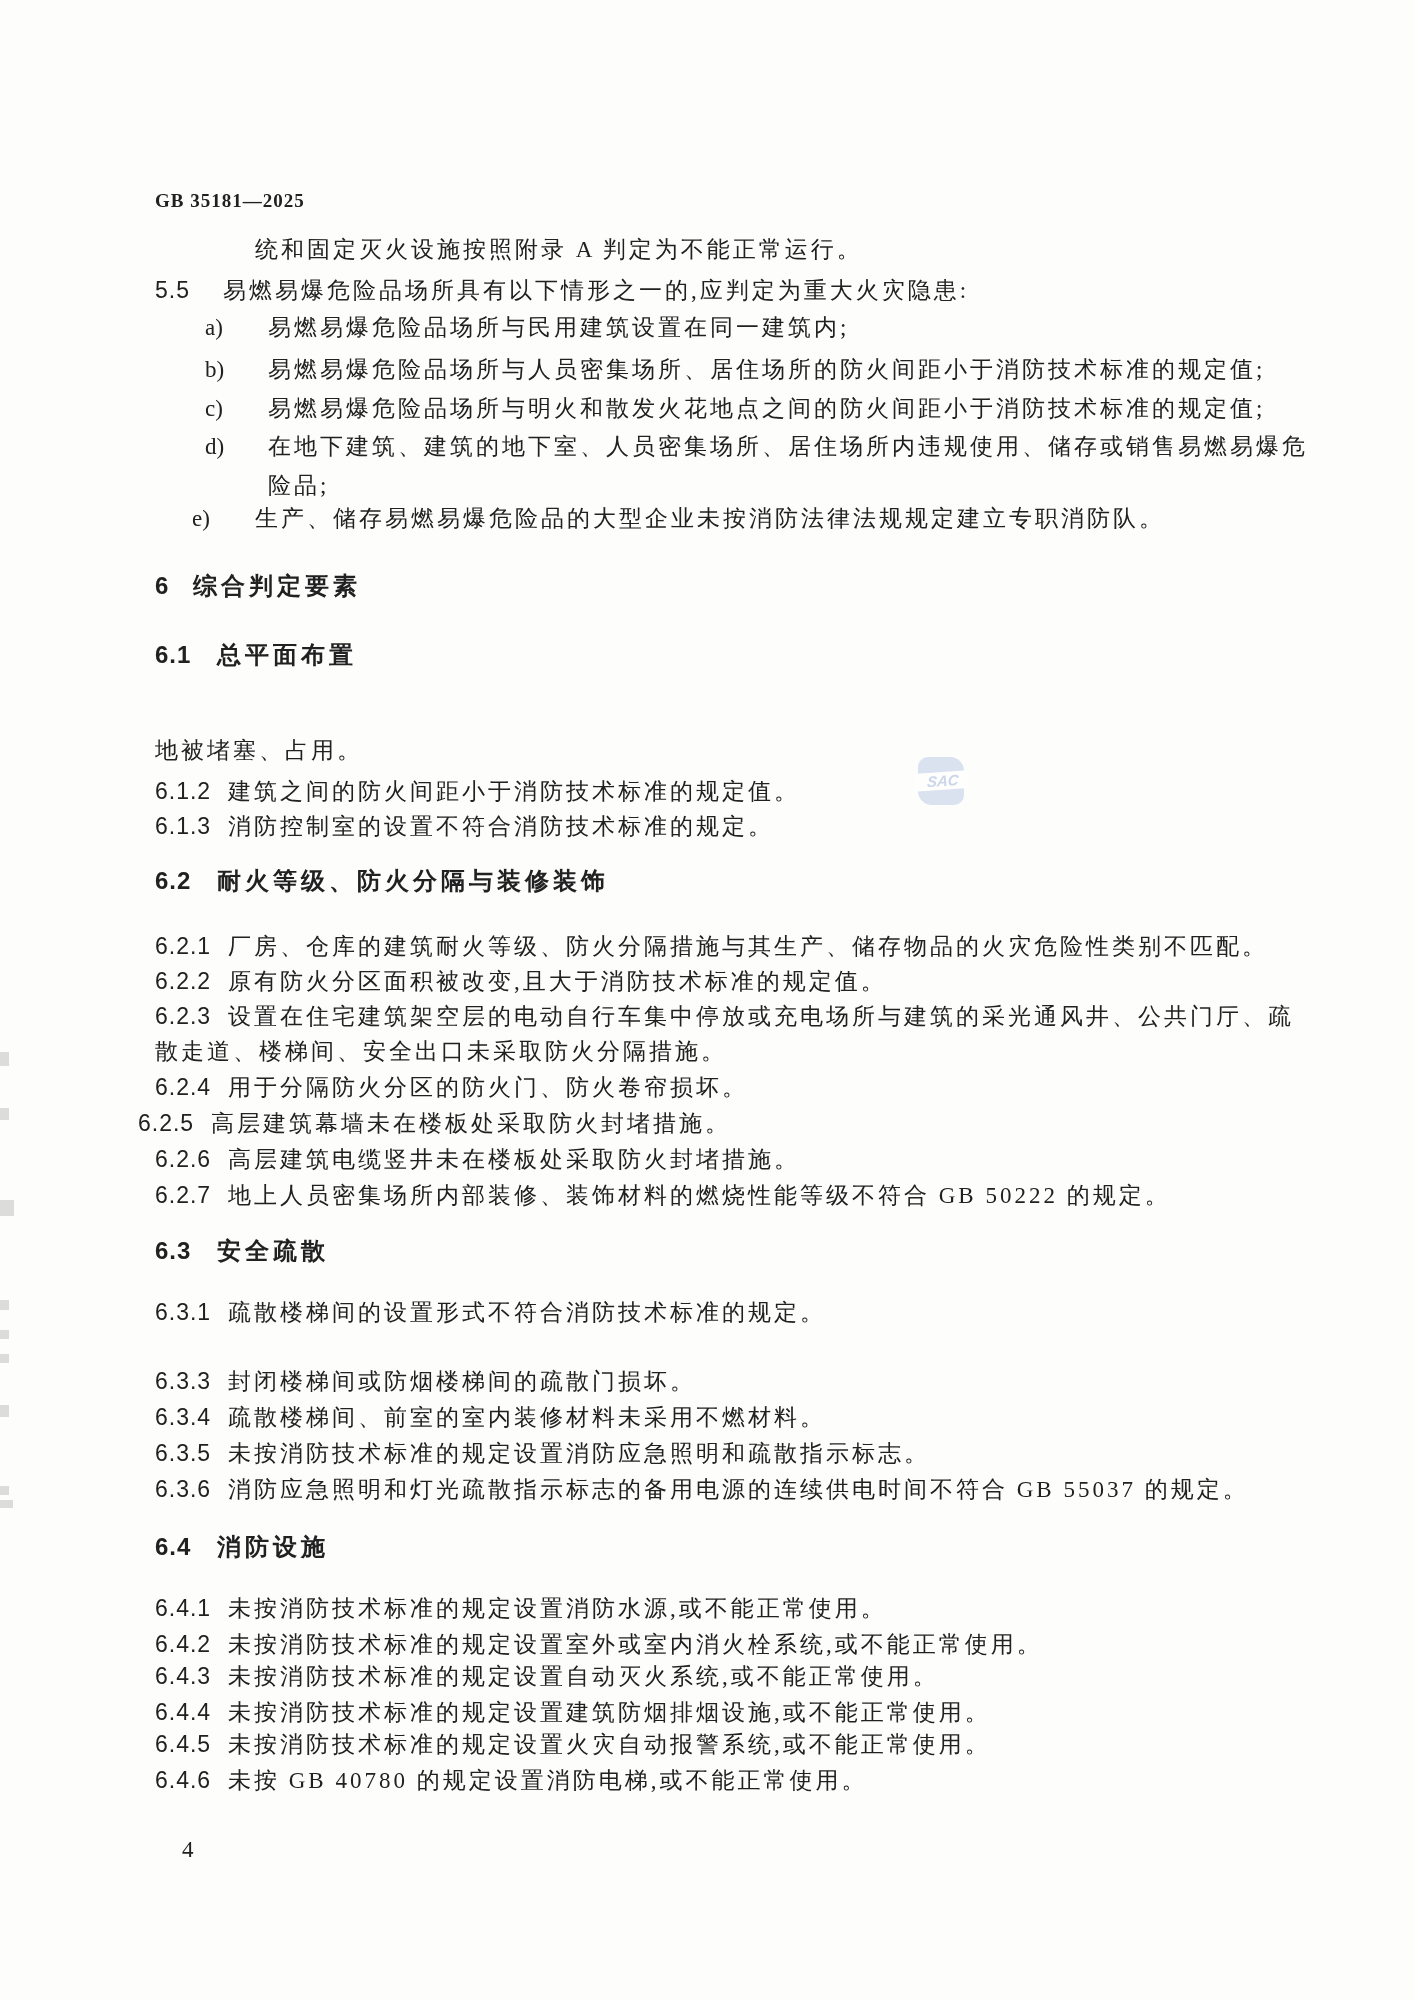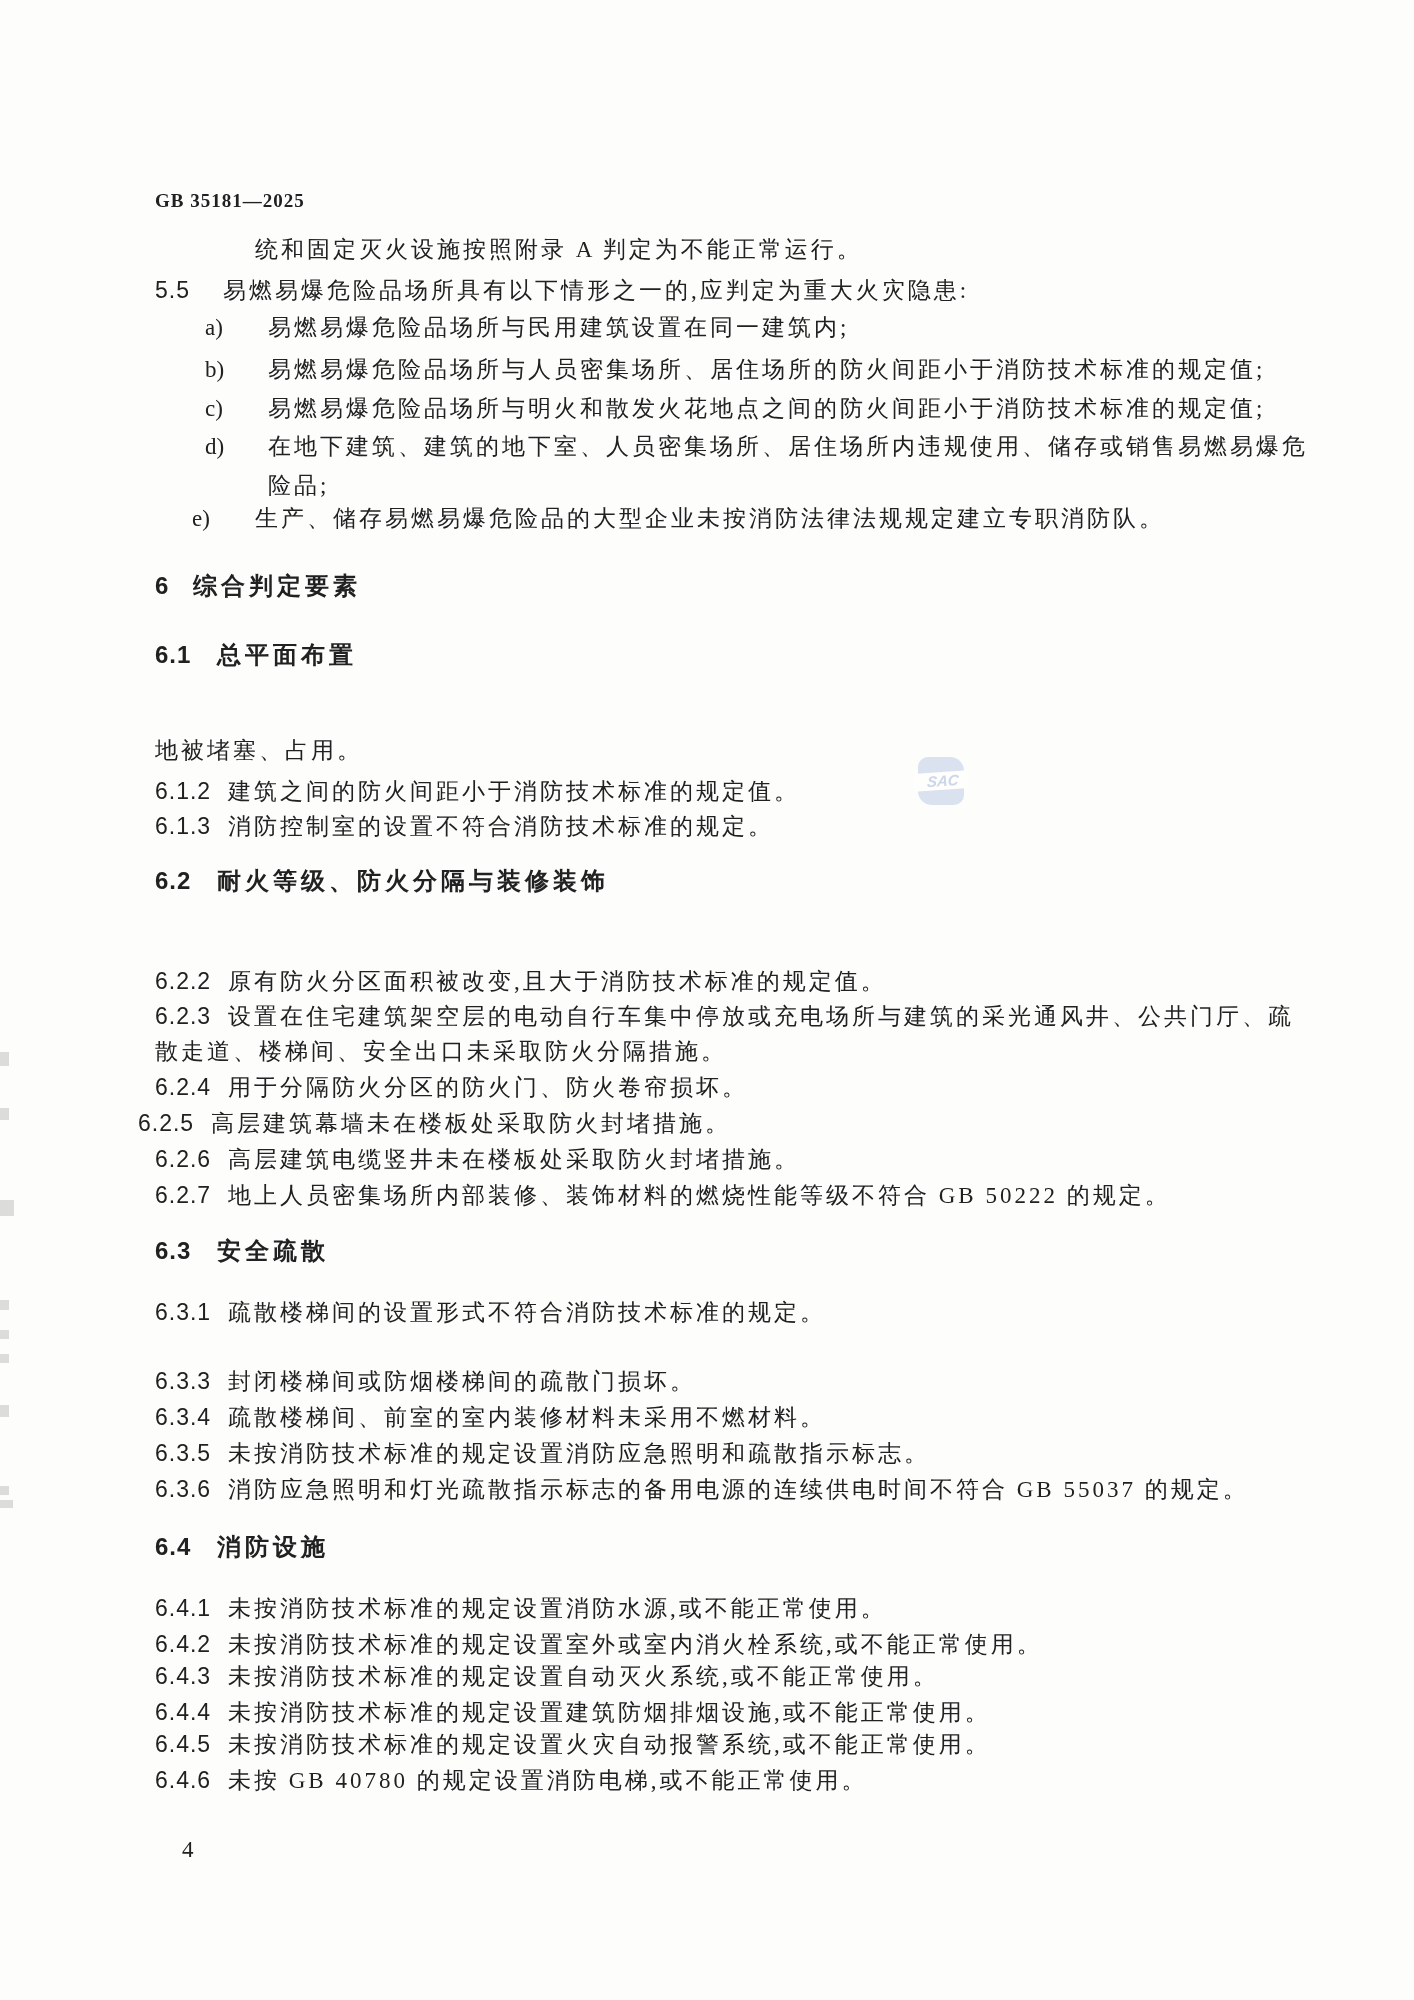--- a/index.html
+++ b/index.html
@@ -105,20 +105,21 @@
   <div class="line heading" style="top:572px;left:155px"><span class="num" style="width:38px">6</span><span>综合判定要素</span></div>
 
   <div class="line heading" style="top:641px;left:155px"><span class="num" style="width:62px">6.1</span><span>总平面布置</span></div>
 
   <div class="line" style="top:737px;left:155px"><span>地被堵塞、占用。</span></div>
   <div class="line" style="top:777px;left:155px"><span class="num" style="width:73px">6.1.2</span><span>建筑之间的防火间距小于消防技术标准的规定值。</span></div>
   <div class="line" style="top:812px;left:155px"><span class="num" style="width:73px">6.1.3</span><span>消防控制室的设置不符合消防技术标准的规定。</span></div>
 
   <div class="line heading" style="top:867px;left:155px"><span class="num" style="width:62px">6.2</span><span>耐火等级、防火分隔与装修装饰</span></div>
 
+  <div class="line" style="top:932px;left:155px"><span class="num" style="width:73px">6.2.1</span><span>厂房、仓库的建筑耐火等级、防火分隔措施与其生产、储存物品的火灾危险性类别不匹配。</span></div>
   <div class="line" style="top:967px;left:155px"><span class="num" style="width:73px">6.2.2</span><span>原有防火分区面积被改变,且大于消防技术标准的规定值。</span></div>
   <div class="line" style="top:1002px;left:155px"><span class="num" style="width:73px">6.2.3</span><span>设置在住宅建筑架空层的电动自行车集中停放或充电场所与建筑的采光通风井、公共门厅、疏</span></div>
   <div class="line" style="top:1038px;left:155px"><span>散走道、楼梯间、安全出口未采取防火分隔措施。</span></div>
   <div class="line" style="top:1073px;left:155px"><span class="num" style="width:73px">6.2.4</span><span>用于分隔防火分区的防火门、防火卷帘损坏。</span></div>
   <div class="line" style="top:1109px;left:138px"><span class="num" style="width:73px">6.2.5</span><span>高层建筑幕墙未在楼板处采取防火封堵措施。</span></div>
   <div class="line" style="top:1145px;left:155px"><span class="num" style="width:73px">6.2.6</span><span>高层建筑电缆竖井未在楼板处采取防火封堵措施。</span></div>
   <div class="line" style="top:1181px;left:155px"><span class="num" style="width:73px">6.2.7</span><span>地上人员密集场所内部装修、装饰材料的燃烧性能等级不符合 GB 50222 的规定。</span></div>
 
   <div class="line heading" style="top:1237px;left:155px"><span class="num" style="width:62px">6.3</span><span>安全疏散</span></div>
 

